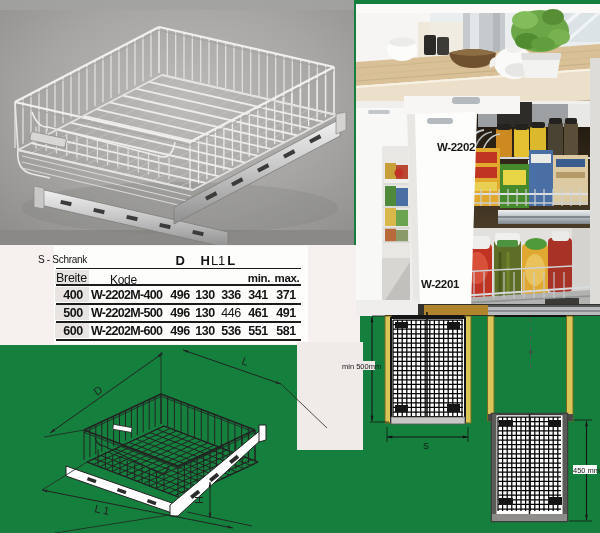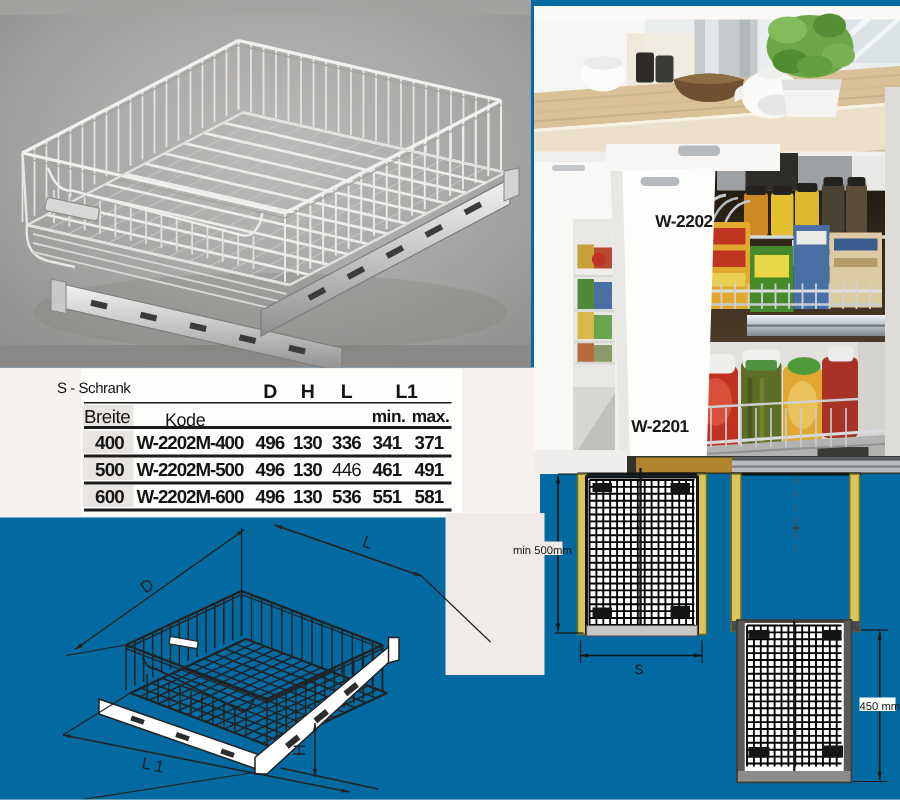--- a/index.html
+++ b/index.html
@@ -1,16 +1,16 @@
 <!DOCTYPE html>
 <html><head>
 <meta charset="utf-8">
 <style>
 html,body{margin:0;padding:0}
-#page{position:relative;width:600px;height:533px;background:#0369a1;overflow:hidden;font-family:'Liberation Sans',sans-serif}
+#page{position:relative;width:600px;height:533px;background:#15803d;overflow:hidden;font-family:'Liberation Sans',sans-serif}
 </style>
 </head>
 <body>
 <div id="page">
 
 <div style="position:absolute;left:0;top:245px;width:360px;height:100px;background:#f6f0ee"></div>
 
 <svg style="position:absolute;left:0;top:0" width="354" height="245" viewBox="0 0 354 245">
 <defs>
 <radialGradient id="pbg" cx="52%" cy="42%" r="75%">
@@ -450,21 +450,21 @@
 
 <div>
         <div style="position:absolute;left:145px;width:120px;text-align:center;top:8px;font-family:'Liberation Sans',sans-serif;font-size:13px;font-weight:700;color:#141414;letter-spacing:-0.3px;white-space:nowrap">H</div>
       </div>
 
 <div>
         <div style="position:absolute;left:171px;width:120px;text-align:center;top:8px;font-family:'Liberation Sans',sans-serif;font-size:13px;font-weight:700;color:#141414;letter-spacing:-0.3px;white-space:nowrap">L</div>
       </div>
 
 <div>
-        <div style="position:absolute;left:211px;width:120px;text-align:center;top:8px;font-family:'Liberation Sans',sans-serif;font-size:13px;font-weight:700;color:#141414;letter-spacing:-0.3px;white-space:nowrap">L1</div>
+        <div style="position:absolute;left:211px;width:120px;text-align:left;top:8px;font-family:'Liberation Sans',sans-serif;font-size:13px;font-weight:400;color:#141414;letter-spacing:-0.3px;white-space:nowrap">L1</div>
       </div>
 
 <div>
         <div style="position:absolute;left:56px;top:26px;font-family:'Liberation Sans',sans-serif;font-size:12.5px;font-weight:400;color:#141414;letter-spacing:-0.3px;white-space:nowrap">Breite</div>
       </div>
 
 <div>
         <div style="position:absolute;left:110px;top:28px;font-family:'Liberation Sans',sans-serif;font-size:12px;font-weight:400;color:#141414;letter-spacing:-0.3px;white-space:nowrap">Kode</div>
       </div>
 

